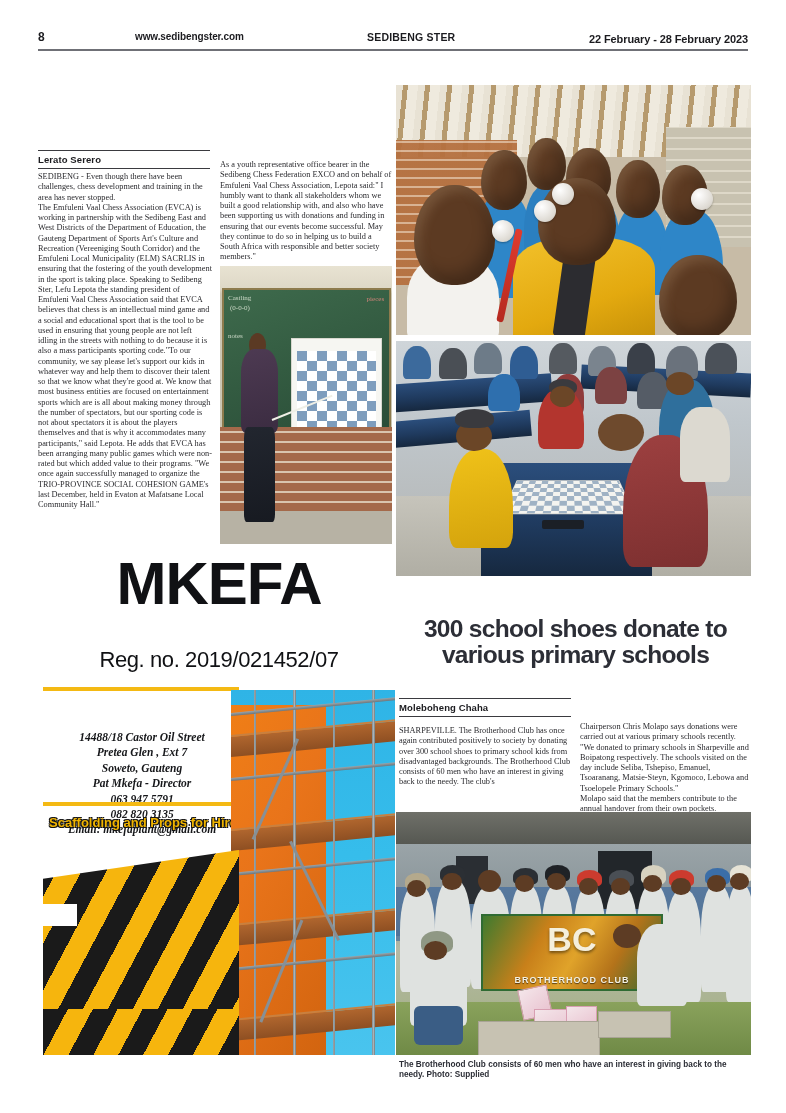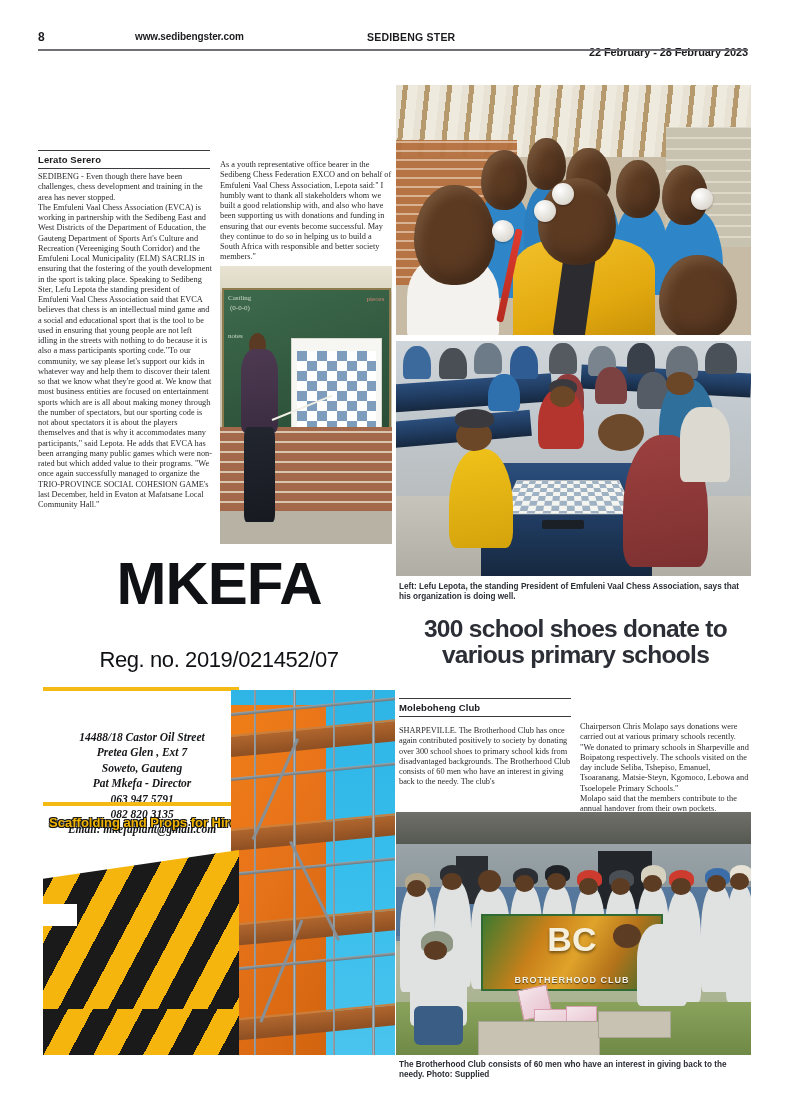--- a/index.html
+++ b/index.html
@@ -31,21 +31,21 @@
     width: 710px;
     height: 20px;
     font-family: "Liberation Sans", sans-serif;
     font-weight: bold;
     font-size: 10.5px;
     color: #1b1b1f;
   }
   .mh-page-no { position: absolute; left: 0; top: 1px; font-size: 12px; }
   .mh-site { position: absolute; left: 97px; top: 2px; font-size: 10px; letter-spacing: -0.1px; }
   .mh-title { position: absolute; left: 329px; top: 2px; font-size: 10.5px; letter-spacing: 0.2px; }
-  .mh-date { position: absolute; right: 0; top: 17px; font-size: 11px; letter-spacing: -0.1px; }
+  .mh-date { position: absolute; right: 0; top: 4px; font-size: 11px; letter-spacing: -0.1px; }
   .mh-rule {
     position: absolute;
     left: 38px; top: 49px;
     width: 710px; height: 1.6px;
     background: #6f7076;
   }
 
   
   .headline1 {
     position: absolute;
@@ -502,25 +502,24 @@
 
     <div class="hall-person" style="left:15%;top:46%;width:18%;height:42%;background:linear-gradient(170deg,#f0c219,#d4a30c);"></div>
     <div class="hall-head" style="left:17%;top:34%;width:10%;height:13%;"></div>
     <div class="hall-beanie" style="left:16.5%;top:29%;width:11%;height:8%;"></div>
 
     <div class="hall-person" style="left:64%;top:40%;width:24%;height:56%;background:linear-gradient(170deg,#9d4040,#7d3030);"></div>
     <div class="hall-head" style="left:57%;top:31%;width:13%;height:16%;background:#6e4a2d;"></div>
     <div style="position:absolute;left:80%;top:28%;width:14%;height:32%;background:#dcd9d0;border-radius:40% 40% 10% 10%;"></div>
   </div>
 
-  <div class="caption" id="caption-1">Left: Lefu Lepota, the standing President of Emfuleni Vaal Chess Association, says that his organization is doing well.</div>
 
   <div class="headline2">300 school shoes donate to various primary schools</div>
 
-  <div class="byline" id="byline-2">Moleboheng Club</div>
+  <div class="byline" id="byline-2">Moleboheng Chaha</div>
 
   <div class="bodycol" id="a2-col1">SHARPEVILLE.   The Brotherhood Club has once again contributed positively to society by donating over 300 school shoes to primary school kids from disadvantaged backgrounds. The Brotherhood Club consists of 60 men who have an interest in giving back to the needy. The club's</div>
   <div class="bodycol" id="a2-col2">Chairperson Chris Molapo says donations were carried out at various primary schools recently. "We donated to primary schools in Sharpeville and Boipatong respectively. The schools visited on the day include Seliba, Tshepiso, Emanuel, Tsoaranang, Matsie-Steyn, Kgomoco, Lebowa and Tsoelopele Primary Schools."
 Molapo said that the members contribute to the annual handover from their own pockets.</div>
 
   <div class="photo" id="photo-club">
     <div class="club-bg"></div>
     <div class="club-roof"></div>
     <div class="club-wall"></div>
     <div class="club-blue"></div>

